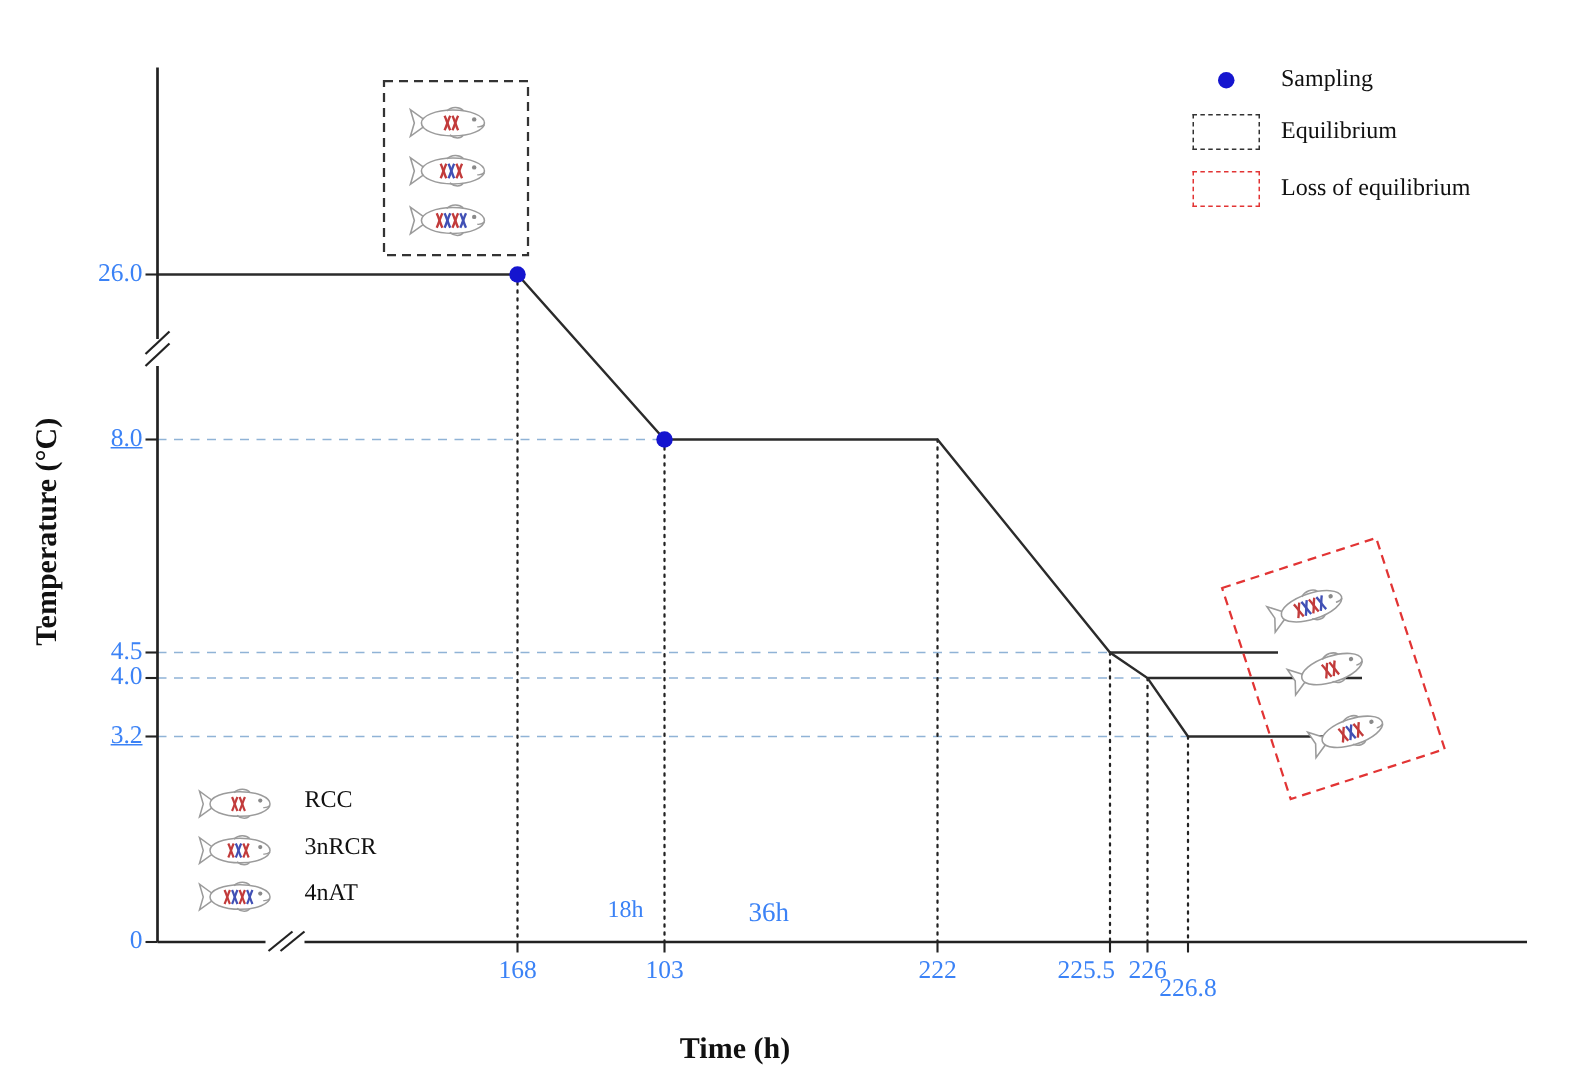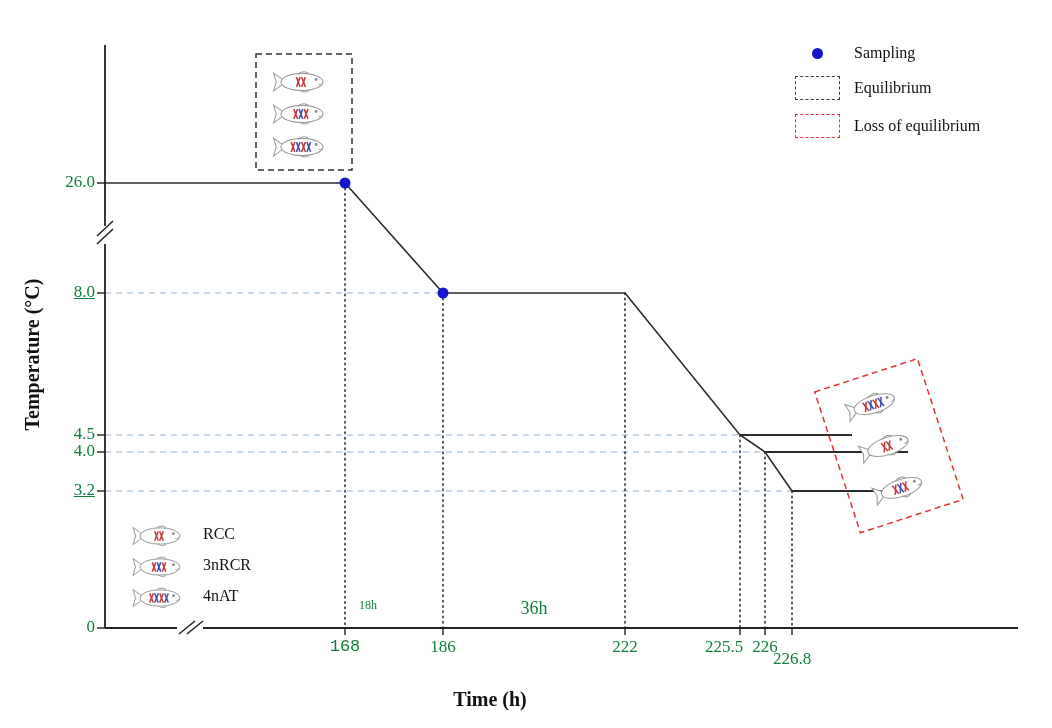--- a/index.html
+++ b/index.html
@@ -1,19 +1,19 @@
 <!DOCTYPE html>
 <html style="--c-dot: #1515cf; --c-loss: #e23434; --c-eq: #333333;"><head>
 <meta charset="utf-8">
 <style>
   html,body{margin:0;padding:0;background:#fff;}
   #stage{position:relative;width:1052px;height:728px;background:#ffffff;overflow:hidden;
          font-family:"Liberation Serif",serif;}
   #chart{position:absolute;left:0;top:0;}
-  .tick{position:absolute;font:17px "Liberation Serif",serif;color:#15803d;white-space:nowrap;}
+  .tick{position:absolute;font:17px "Liberation Serif",serif;color:#3b82f6;white-space:nowrap;}
   .ytitle{position:absolute;left:-118px;top:343px;width:300px;text-align:center;
           transform:rotate(-90deg);font:bold 20px "Liberation Serif",serif;color:#111;}
   .xtitle{position:absolute;left:380px;top:688px;width:220px;text-align:center;
           font:bold 20px "Liberation Serif",serif;color:#111;}
   .legend{position:absolute;left:792px;top:44px;display:flex;flex-direction:column;gap:14px;
           font:16px "Liberation Serif",serif;color:#111;}
   .lrow{display:flex;align-items:center;gap:12px;}
   .lmark{width:50px;display:flex;justify-content:center;align-items:center;}
   .dot{width:11px;height:11px;border-radius:50%;background:var(--c-dot,#1515cf);}
   .box{width:45px;height:24px;border:1.6px dashed var(--c-eq,#333);box-sizing:border-box;}
@@ -219,21 +219,21 @@
 
   <div class="keylabel" style="top:525px;">RCC</div>
   <div class="keylabel" style="top:556px;">3nRCR</div>
   <div class="keylabel" style="top:587px;">4nAT</div>
 <div class="tick" style="left: 25px; top: 617px; width: 70px; text-align: right;">0</div>
     <div class="tick" style="left: 25px; top: 480px; width: 70px; text-align: right; text-decoration: underline;">3.2</div>
     <div class="tick" style="left: 25px; top: 441px; width: 70px; text-align: right;">4.0</div>
     <div class="tick" style="left: 25px; top: 424px; width: 70px; text-align: right;">4.5</div>
     <div class="tick" style="left: 25px; top: 282px; width: 70px; text-align: right; text-decoration: underline;">8.0</div>
     <div class="tick" style="left: 25px; top: 172px; width: 70px; text-align: right;">26.0</div>
-    <div class="tick" style="left: 310px; top: 637px; width: 70px; text-align: center; font-family: Liberation Mono, monospace;">168</div>
-    <div class="tick" style="left: 408px; top: 637px; width: 70px; text-align: center;">186</div>
+    <div class="tick" style="left: 310px; top: 637px; width: 70px; text-align: center;">168</div>
+    <div class="tick" style="left: 408px; top: 637px; width: 70px; text-align: center;">103</div>
     <div class="tick" style="left: 590px; top: 637px; width: 70px; text-align: center;">222</div>
     <div class="tick" style="left: 705px; top: 637px; width: 70px; text-align: left;">225.5</div>
     <div class="tick" style="left: 730px; top: 637px; width: 70px; text-align: center;">226</div>
     <div class="tick" style="left: 757px; top: 637px; width: 70px; text-align: center; margin-top: 12px;">226.8</div>
-    <div class="tick" style="left: 359px; top: 598px; width: 70px; text-align: left; font-size: 12px;">18h</div>
-    <div class="tick" style="left: 499px; top: 598px; width: 70px; text-align: center; font-size: 18px;">36h</div>
+    <div class="tick" style="left: 359px; top: 598px; width: 70px; text-align: right; font-size: 16px;">18h</div>
+    <div class="tick" style="left: 499px; top: 598px; width: 70px; text-align: left; font-size: 18px;">36h</div>
   </div>
 
 </body></html>

